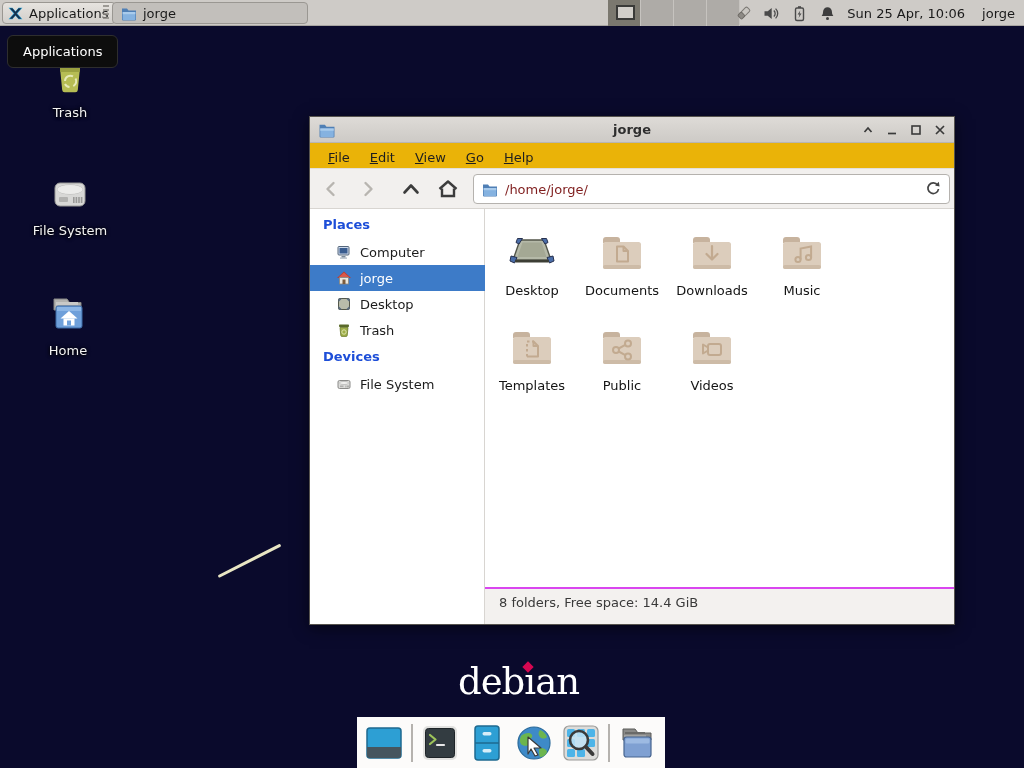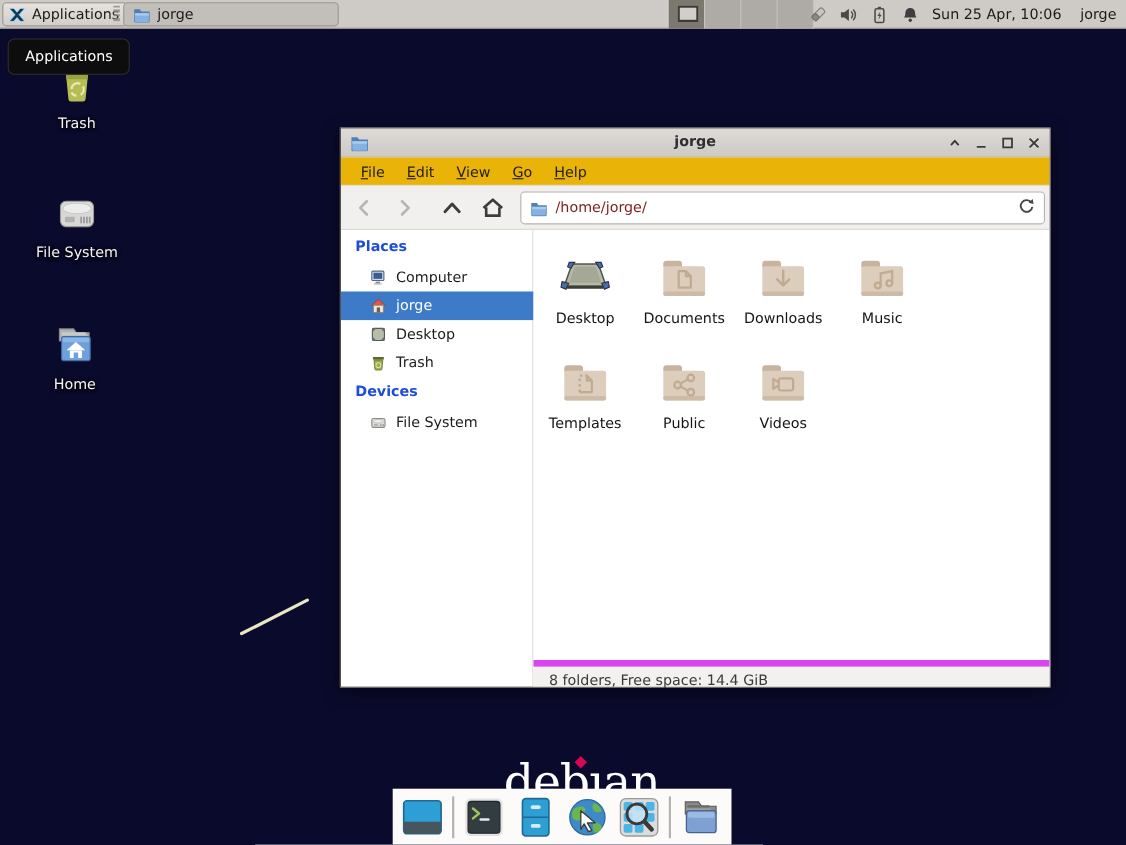--- a/index.html
+++ b/index.html
@@ -27,21 +27,21 @@
   
   .desk-icon { position:absolute; width:90px; text-align:center; color:#f4f4f4; text-shadow:0 1px 3px #000,0 0 4px #000; }
   .desk-icon svg { display:block; margin:0 auto 5px; }
   .di-trash { left:25px; top:54px; }
   .di-fs { left:25px; top:172px; }
   .di-home { left:23px; top:292px; }
 
   .scratch { position:absolute; left:219px; top:575px; width:70px; height:3px; background:#e9e6c4; transform:rotate(-27deg); transform-origin:0 100%; border-radius:2px; }
 
   
-  .debian { position:absolute; left:458px; top:660px; color:#ffffff; font-family:"DejaVu Serif","Liberation Serif",serif; font-size:43px; letter-spacing:-1px;margin-top:26px; }
+  .debian { position:absolute; left:458px; top:660px; color:#ffffff; font-family:"DejaVu Serif","Liberation Serif",serif; font-size:37px; letter-spacing:-1px; }
   .debian .dot { position:absolute; left:66px; top:3px; width:8px; height:8px; transform:rotate(45deg); }
 
   
   .dock { position:absolute; left:357px; top:717px; width:308px; height:51px; background:#fcfbfa; display:flex; align-items:center; gap:7px; padding:0 7px; }
   .dock-item { width:40px; height:40px; display:flex; align-items:center; justify-content:center; }
   .dock-sep { width:2px; height:38px; background:#b5b2ae; }
 
   
   .window { position:absolute; left:309px; top:116px; width:646px; height:509px; background:#ffffff; border:1px solid #56534e; box-shadow:0 3px 14px rgba(0,0,0,.55); }
   .titlebar { position:absolute; left:0; top:0; right:0; height:26px; background:linear-gradient(#dedbd7,#cdcac6); display:flex; align-items:center; padding:0 8px; border-bottom:1px solid #b8b5b1; }
@@ -61,21 +61,21 @@
   .side-header { position:absolute; left:13px; font-weight:bold; color:#1d4ed8; }
   .side-item { position:absolute; left:0; width:175px; height:26px; display:flex; align-items:center; gap:8px; padding-left:26px; color:#1c1c1c; }
   .side-item.selected { background:#3d7bc8; color:#ffffff; }
   .main-area { position:absolute; left:175px; top:0; right:0; bottom:0; background:#ffffff; }
   .files { position:absolute; left:0; top:0; right:0; bottom:28px; overflow:hidden; }
   .file-row { position:absolute; left:2px; display:flex; }
   .file-row.r1 { top:10px; }
   .file-row.r2 { top:105px; }
   .file-item { width:90px; text-align:center; color:#141414; }
   .file-item svg { display:block; margin:8px auto 8px; }
-  .statusbar { position:absolute; left:0; right:0; bottom:0; height:24px; background:#f3f1ef; border-top:6px solid #d946ef; line-height:27px; padding-left:14px; color:#3a3a3a; }
+  .statusbar { position:absolute; left:0; right:0; bottom:0; height:37px; background:#f3f1ef; border-top:2px solid #d946ef; line-height:27px; padding-left:14px; color:#3a3a3a; }
 </style>
 </head>
 <body>
 
 <div class="screen">
 
   <div class="panel">
     <div class="app-button">
       <svg class="tray-icon" viewBox="0 0 16 16" width="16" height="16">
           <path d="M1.5 2.5l4.7 5.5-4.7 5.5h3.6L8 10.2l2.9 3.3h3.6L9.8 8l4.7-5.5h-3.6L8 5.8 5.1 2.5z" fill="#2aa3d8"></path>

